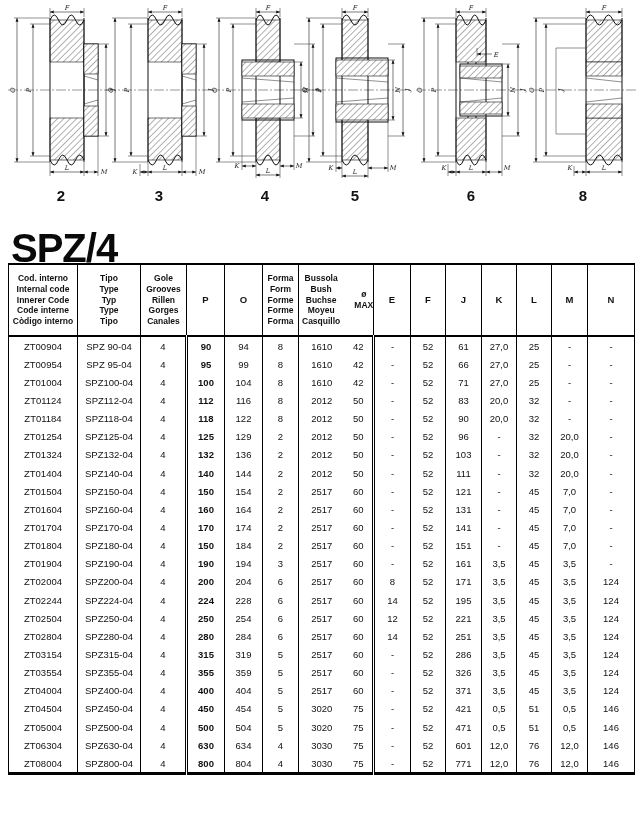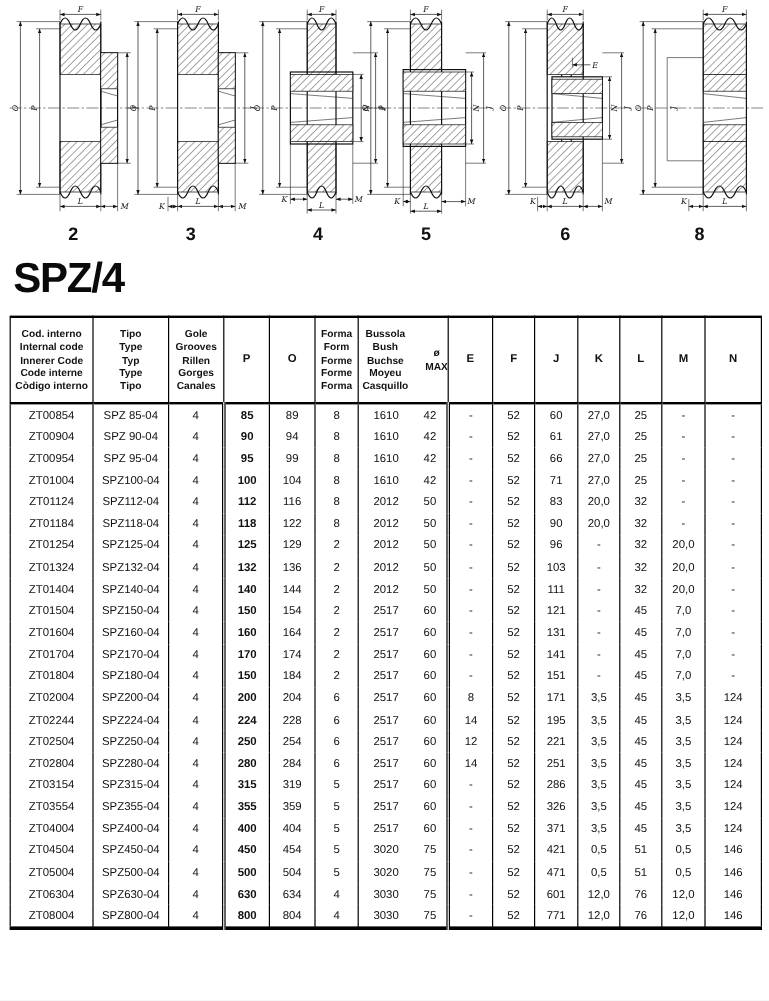--- a/index.html
+++ b/index.html
@@ -13,21 +13,21 @@
   .fig-num{font-weight:bold;font-size:15px;margin-top:1px;color:#111;}
 
   .thick{stroke:#111;stroke-width:1;fill:none;}
   .dim{stroke:#222;stroke-width:0.6;fill:none;}
   .ext{stroke:#222;stroke-width:0.5;fill:none;}
   .cl{stroke:#333;stroke-width:0.5;fill:none;stroke-dasharray:10 2 2 2;}
   .hrect{stroke:#111;stroke-width:0.6;}
   text.dlab{font-family:"DejaVu Serif",serif;font-style:italic;font-size:6.5px;fill:#111;}
 
   
-  .title{position:absolute;left:11px;top:212px;margin:0;font-size:35px;line-height:40px;
+  .title{position:absolute;left:11px;top:228px;margin:0;font-size:40px;line-height:40px;
          font-weight:bold;letter-spacing:-1px;color:#0a0a0a;}
 
   
   .table-wrap{position:absolute;left:8px;top:263px;width:627px;}
   table.spz{border-collapse:collapse;table-layout:fixed;width:627px;
             border:1.5px solid #000;border-top-width:2px;border-bottom-width:3px;}
   table.spz th,table.spz td{border-left:1px solid #000;padding:0 2px;text-align:center;
             vertical-align:middle;overflow:hidden;}
   table.spz th:first-child,table.spz td:first-child{border-left:none;}
   thead th{border-bottom:2px solid #000;height:70px;font-weight:bold;font-size:8.5px;line-height:10.8px;}
@@ -359,37 +359,20 @@
           <th class="letter">F</th>
           <th class="letter">J</th>
           <th class="letter">K</th>
           <th class="letter">L</th>
           <th class="letter">M</th>
           <th class="letter">N</th>
         </tr>
       </thead>
       <tbody>
           <tr>
-            <td>ZT00854</td>
-            <td>SPZ 85-04</td>
-            <td>4</td>
-            <td>85</td>
-            <td>89</td>
-            <td>8</td>
-            <td>1610</td>
-            <td>42</td>
-            <td>-</td>
-            <td>52</td>
-            <td>60</td>
-            <td>27,0</td>
-            <td>25</td>
-            <td>-</td>
-            <td>-</td>
-          </tr>
-          <tr>
             <td>ZT00904</td>
             <td>SPZ 90-04</td>
             <td>4</td>
             <td>90</td>
             <td>94</td>
             <td>8</td>
             <td>1610</td>
             <td>42</td>
             <td>-</td>
             <td>52</td>
@@ -580,20 +563,37 @@
             <td>60</td>
             <td>-</td>
             <td>52</td>
             <td>151</td>
             <td>-</td>
             <td>45</td>
             <td>7,0</td>
             <td>-</td>
           </tr>
           <tr>
+            <td>ZT01904</td>
+            <td>SPZ190-04</td>
+            <td>4</td>
+            <td>190</td>
+            <td>194</td>
+            <td>3</td>
+            <td>2517</td>
+            <td>60</td>
+            <td>-</td>
+            <td>52</td>
+            <td>161</td>
+            <td>3,5</td>
+            <td>45</td>
+            <td>3,5</td>
+            <td>-</td>
+          </tr>
+          <tr>
             <td>ZT02004</td>
             <td>SPZ200-04</td>
             <td>4</td>
             <td>200</td>
             <td>204</td>
             <td>6</td>
             <td>2517</td>
             <td>60</td>
             <td>8</td>
             <td>52</td>

